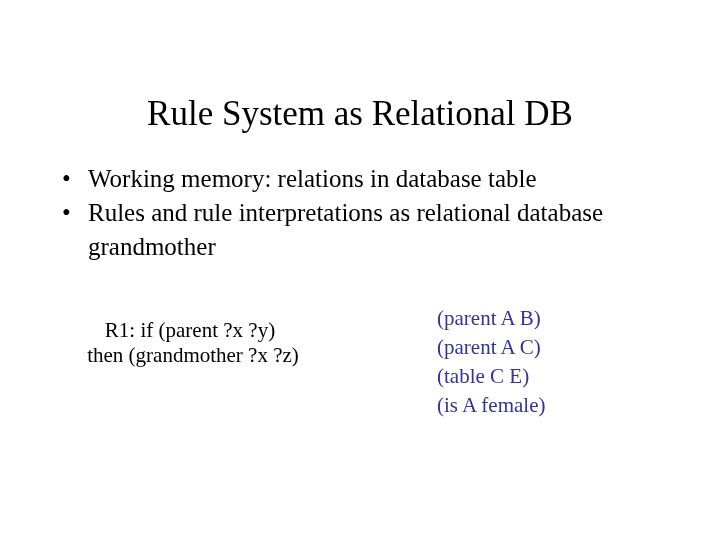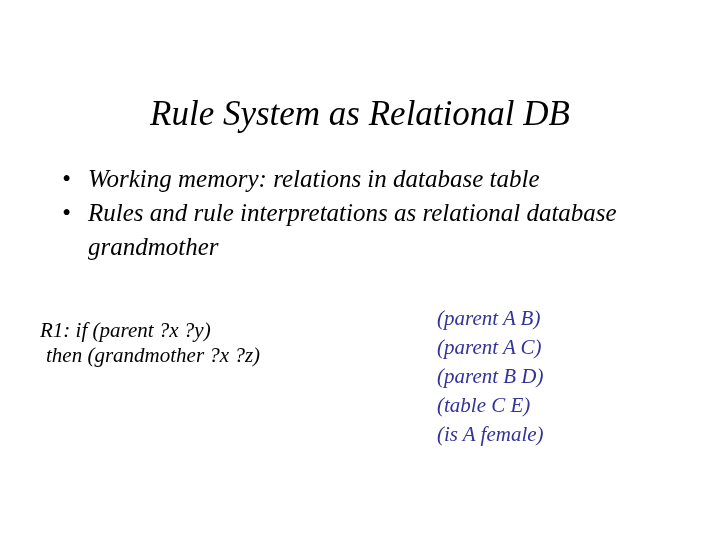--- a/index.html
+++ b/index.html
@@ -13,21 +13,20 @@
     background: #ffffff;
     font-family: "Liberation Serif", "DejaVu Serif", serif;
     color: #000000;
     overflow: hidden;
   }
   .slide {
     position: relative;
     width: 720px;
     height: 540px;
     background: #ffffff;
-    font-style: italic;
   }
 
   
   .slide-title {
     position: absolute;
     left: 0;
     top: 70px;
     width: 720px;
     text-align: center;
     font-size: 35px;
@@ -70,21 +69,21 @@
     top: 300px;
     width: 720px;
     height: 180px;
   }
 
   .rule-block {
     position: absolute;
     left: 40px;
     top: 18px;
     width: 300px;
-    text-align: left;
+    text-align: center;
     font-size: 21px;
     line-height: 25px;
     color: #000000;
   }
   .rule-line {
     white-space: nowrap;
   }
   .rule-line.indented {
     padding-left: 36px;
   }
@@ -128,19 +127,18 @@
   <div class="lower-area">
 
     <div class="rule-block">
       <div class="rule-line">R1: if (parent ?x ?y)</div>
       <div class="rule-line then-line">then (grandmother ?x ?z)</div>
     </div>
 
     <div class="facts-block">
       <div class="fact-line">(parent A B)</div>
       <div class="fact-line">(parent A C)</div>
-      <div class="fact-line">(parent B D)</div>
       <div class="fact-line">(table C E)</div>
       <div class="fact-line">(is A female)</div>
     </div>
 
   </div>
 </div>
 
 </body></html>

